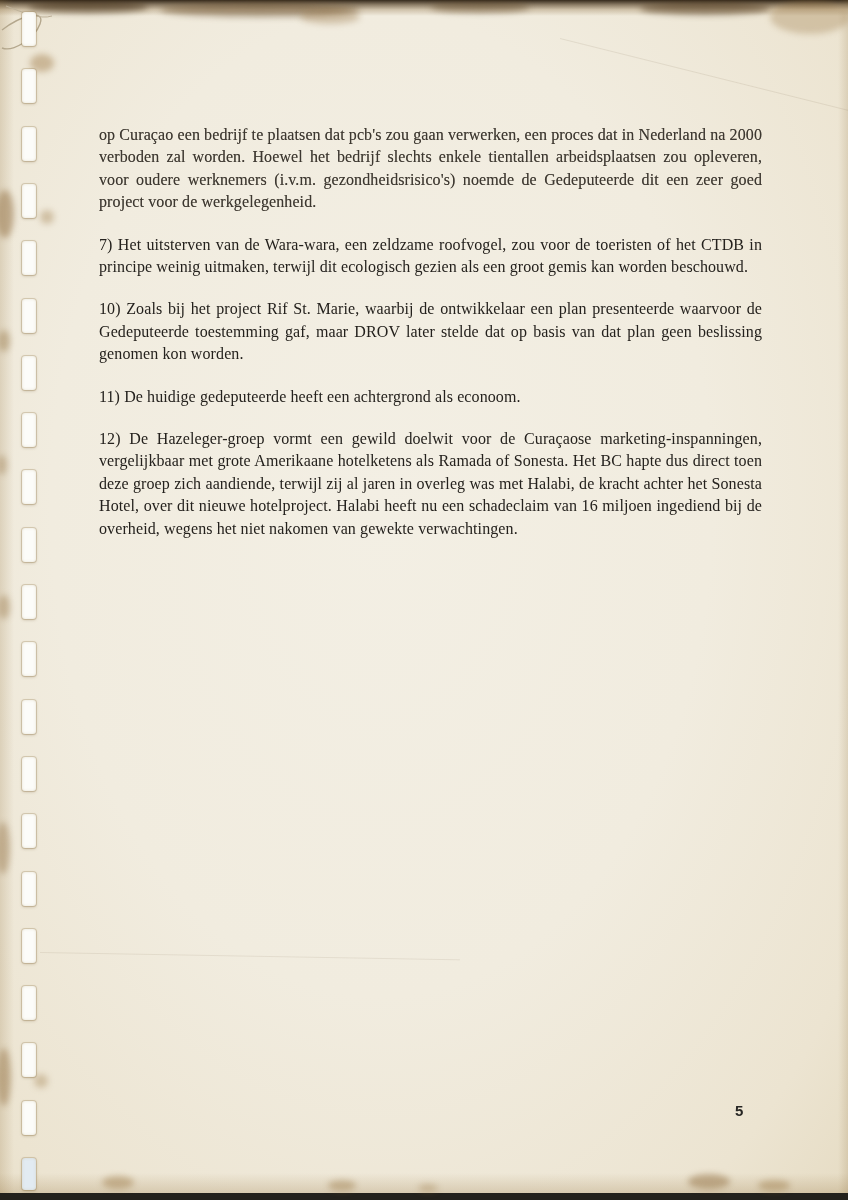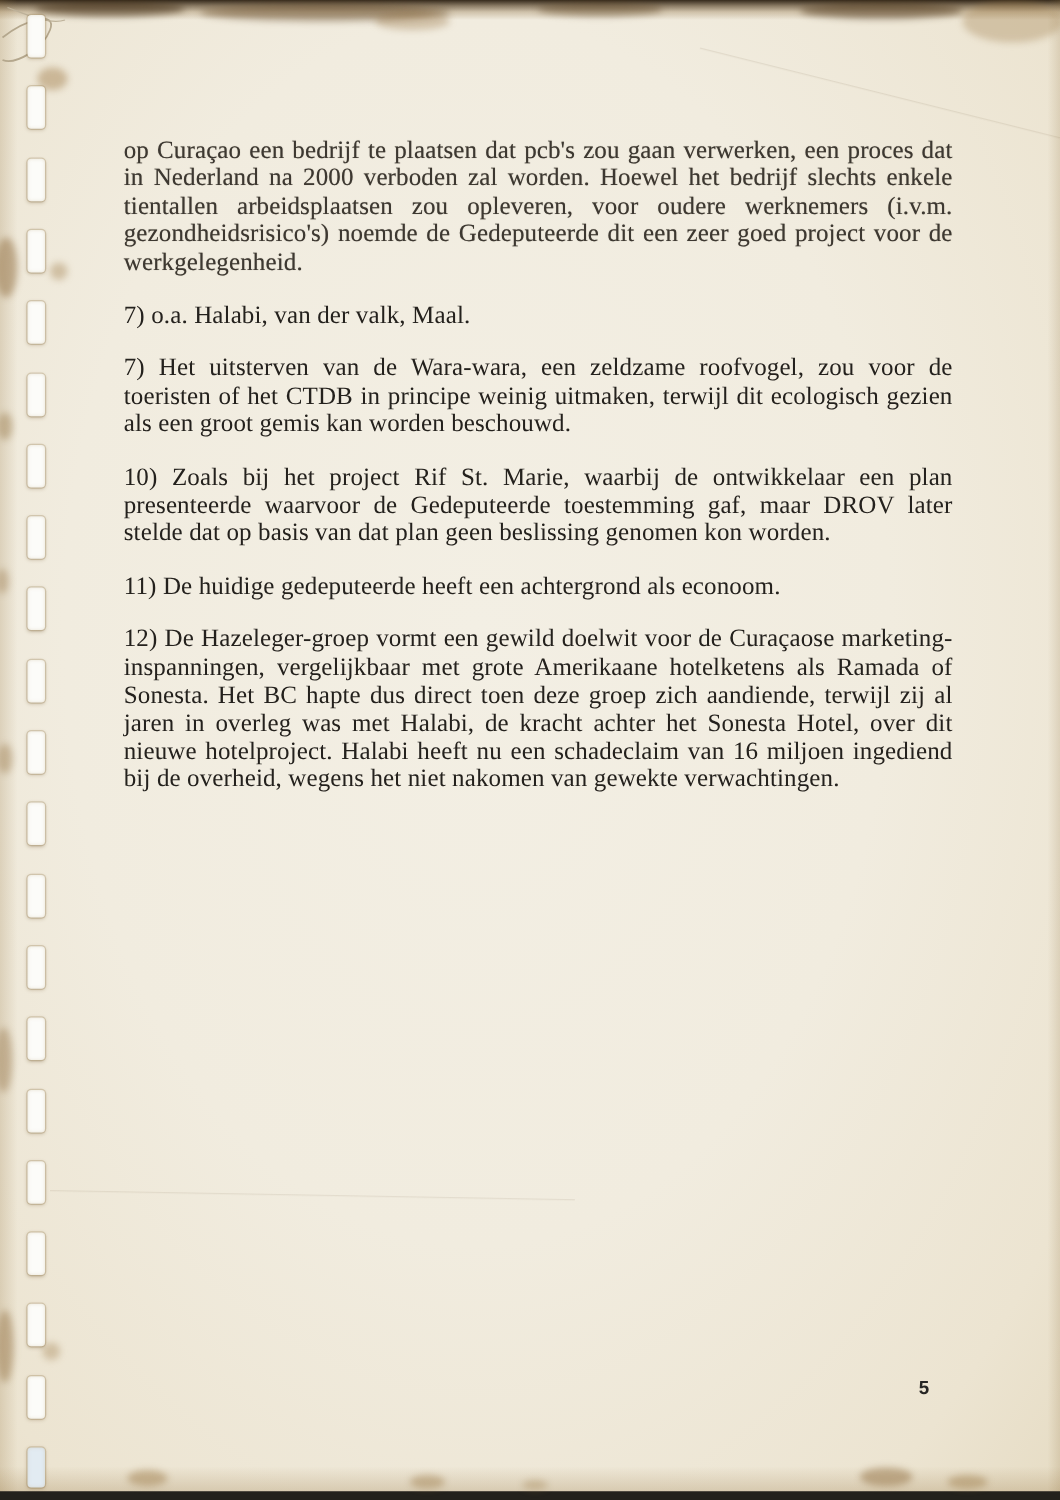--- a/index.html
+++ b/index.html
@@ -47,22 +47,22 @@
   
   .hole {
     position:absolute; left:22px; width:14px; height:34px;
     background:#fcfcf9; border-radius:3px;
     box-shadow: 0 0 0 1px rgba(150,125,80,0.28), 0 1px 3px rgba(120,95,55,0.35), inset 0 0 3px rgba(185,165,125,0.30);
   }
   .hole-last { background:#e2ebf2; height:32px; }
 
   
   .text {
-    position:absolute; left:99px; top:109px; width:663px;
-    font-size:20px; line-height:22.4px; color:#24211d;
+    position:absolute; left:99px; top:124px; width:663px;
+    font-size:16px; line-height:22.4px; color:#24211d;
     text-align:justify; letter-spacing:0.1px;
   }
   .text p { margin:0 0 20px 0; }
   .text p.faded { color:#3d3831; text-shadow:0 0 0.6px rgba(70,62,50,0.55); }
 
   .page-number {
     position:absolute; left:735px; top:1102px;
     font-family:"Liberation Sans", sans-serif; font-weight:bold;
     font-size:15px; color:#272624; letter-spacing:0.5px;
   }
@@ -130,21 +130,20 @@
       <div class="hole" style="top: 871.5px;"></div>
       <div class="hole" style="top: 928.8px;"></div>
       <div class="hole" style="top: 986.1px;"></div>
       <div class="hole" style="top: 1043.4px;"></div>
       <div class="hole" style="top: 1100.7px;"></div>
       <div class="hole hole-last" style="top: 1158px;"></div>
     </div>
 
   <div class="text">
     <p class="faded">op Curaçao een bedrijf te plaatsen dat pcb's zou gaan verwerken, een proces dat in Nederland na 2000 verboden zal worden. Hoewel het bedrijf slechts enkele tientallen arbeidsplaatsen zou opleveren, voor oudere werknemers (i.v.m. gezondheidsrisico's) noemde de Gedeputeerde dit een zeer goed project voor de werkgelegenheid.</p>
-    <p>7) o.a. Halabi, van der valk, Maal.</p>
     <p>7) Het uitsterven van de Wara-wara, een zeldzame roofvogel, zou voor de toeristen of het CTDB in principe weinig uitmaken, terwijl dit ecologisch gezien als een groot gemis kan worden beschouwd.</p>
     <p>10) Zoals bij het project Rif St. Marie, waarbij de ontwikkelaar een plan presenteerde waarvoor de Gedeputeerde toestemming gaf, maar DROV later stelde dat op basis van dat plan geen beslissing genomen kon worden.</p>
     <p>11) De huidige gedeputeerde heeft een achtergrond als econoom.</p>
     <p>12) De Hazeleger-groep vormt een gewild doelwit voor de Curaçaose marketing-inspanningen, vergelijkbaar met grote Amerikaane hotelketens als Ramada of Sonesta. Het BC hapte dus direct toen deze groep zich aandiende, terwijl zij al jaren in overleg was met Halabi, de kracht achter het Sonesta Hotel, over dit nieuwe hotelproject. Halabi heeft nu een schadeclaim van 16 miljoen ingediend bij de overheid, wegens het niet nakomen van gewekte verwachtingen.</p>
   </div>
 
   <div class="page-number">5</div>
 
 </div>
 

